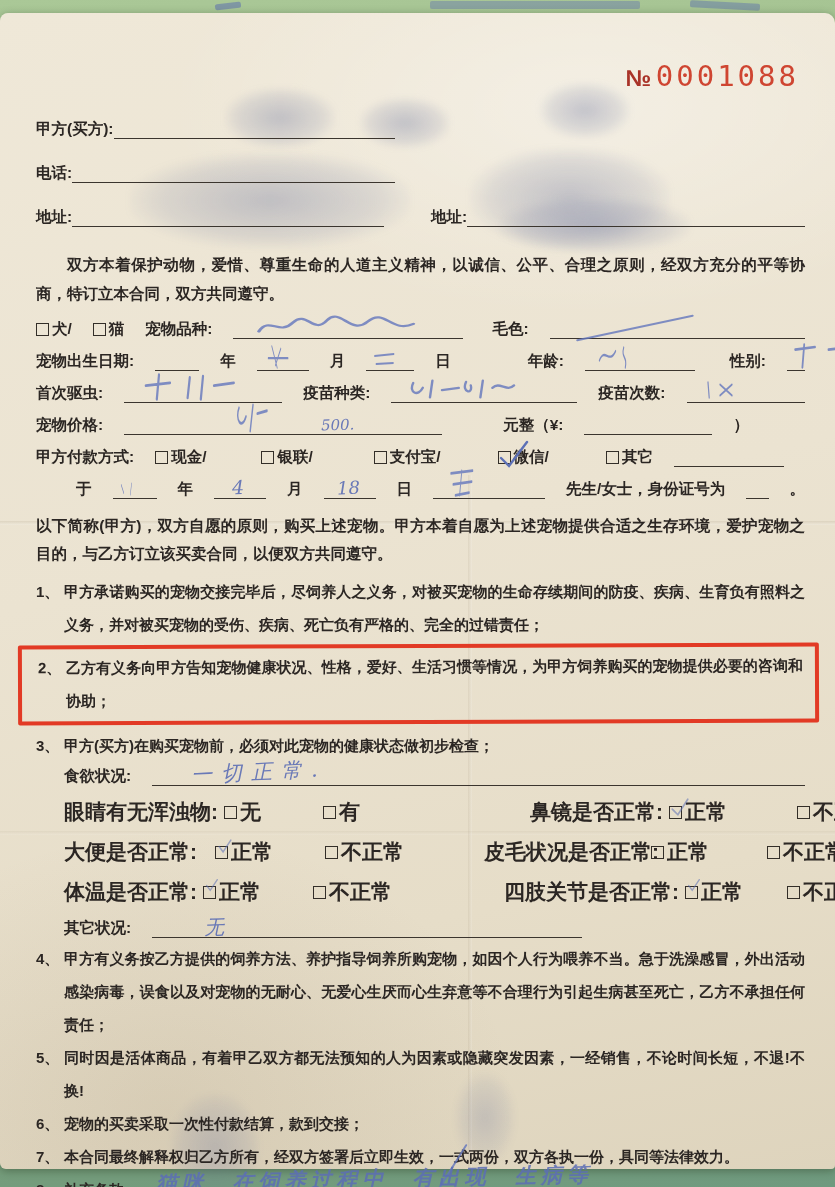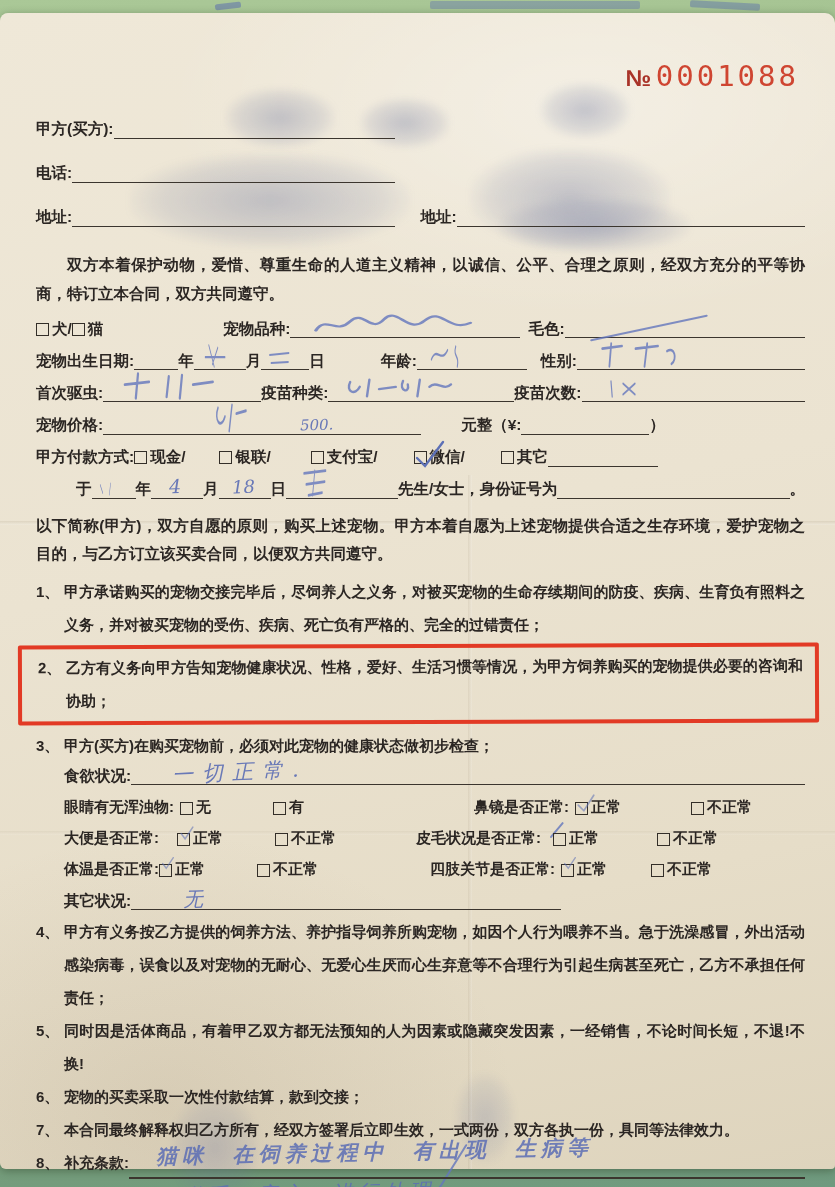--- a/index.html
+++ b/index.html
@@ -34,21 +34,21 @@
   
   .title-row { position:relative; height:58px; margin-top:14px; }
   .doc-title { position:absolute; left:50%; transform:translateX(-58%); top:2px;
     font-size:37px; font-weight:700; letter-spacing:15px; color:#211d19; white-space:nowrap; }
   .serial { position:absolute; right:6px; top:14px; white-space:nowrap; }
   .serial .pre { font-size:23px; font-weight:700; color:#a93328; }
   .serial .num { font-family:"DejaVu Sans Mono","Liberation Mono",monospace;
     font-size:29px; color:#cf4531; letter-spacing:3px; }
 
   
-  .row { display:flex; align-items:flex-start; font-size:15.5px; font-weight:700; line-height:1.3; }
+  .row { display:flex; align-items:center; font-size:15.5px; font-weight:700; line-height:1.3;gap:21px; }
   .half { display:flex; width:50%; align-items:flex-end; }
   .lbl { white-space:nowrap; }
   .blank { position:relative; border-bottom:1.7px solid #3b352e; height:1.25em; }
   .grow { flex:1; }
   .party-row { margin-bottom:24px; }
   .pet-row { margin-bottom:12px; }
 
   .para { font-size:15.5px; font-weight:700; line-height:1.85; text-align:justify; }
   .indent { text-indent:2em; }
 
@@ -68,21 +68,21 @@
   .pen-stroke { position:absolute; height:2.4px; background:#6375bd; opacity:.8; border-radius:2px; }
 
   
   .clause { display:flex; font-size:15px; font-weight:700; line-height:2.2; text-align:justify; }
   .clause .cnum { flex:none; width:28px; }
   .clause .ctext { flex:1; }
   .highlight-box { border:4px solid #e23a25; border-radius:2px;
     margin:3px -14px 5px -18px; padding:2px 12px 4px 16px; transform:rotate(-.2deg); }
 
   
-  .hrow { display:flex; align-items:flex-start; font-size:15px; font-weight:700;
+  .hrow { display:flex; align-items:flex-start; font-size:21px; font-weight:700;
     padding-left:28px; margin-bottom:12px; }
   .opt { display:inline-flex; align-items:center; white-space:nowrap; }
 
   .supp-line { position:relative; border-bottom:2px solid #3b352e; height:34px; }
   .supp-hw { position:absolute; bottom:2px; white-space:nowrap;
     font-family:"DejaVu Serif","Liberation Serif",serif; font-style:italic;
     color:#5c6eb5; font-size:21px; letter-spacing:5px; word-spacing:12px;
     transform:rotate(-1.2deg); opacity:.85; }
 </style>
 </head>
@@ -145,21 +145,21 @@
 
     <div class="row pet-row">
       <span class="opt">
         <span class="cb"></span>
         <span>犬/</span>
       </span>
       <span class="opt">
         <span class="cb"></span>
         <span>猫</span>
       </span>
-      <span class="lbl" style="margin-left:120px">宠物品种:</span>
+      <span class="lbl" style="">宠物品种:</span>
       <span class="blank" style="width:230px">
         <svg class="scr on-blank" width="170" height="24" viewBox="0 0 100 22" preserveAspectRatio="none">
             <path d="M4 16 C10 2 16 20 24 8 S36 19 44 6 S58 20 68 7 S82 18 95 9"></path>
           </svg>
       </span>
       <span class="lbl" style="margin-left:8px">毛色:</span>
       <span class="blank grow">
         <span class="pen-stroke" style="left:10%;bottom:8px;width:120px;transform:rotate(-12deg)"></span>
       </span>
     </div>
@@ -355,21 +355,21 @@
         <span class="cb"></span>
         <span>正常</span>
       </span>
       <span class="opt" style="margin-left:58px">
         <span class="cb"></span>
         <span>不正常</span>
       </span>
     </div>
 
     <div class="hrow">
-      <span class="lbl" style="">体温是否正常:</span>
+      <span class="lbl" style="margin-right:6px">体温是否正常:</span>
       <span class="opt">
         <span class="cb">
           <svg class="pen-check faint" width="20" height="20" viewBox="0 0 34 34">
               <path d="M8 18 L14 26 L26 8"></path>
             </svg>
         </span>
         <span>正常</span>
       </span>
       <span class="opt" style="margin-left:52px">
         <span class="cb"></span>

